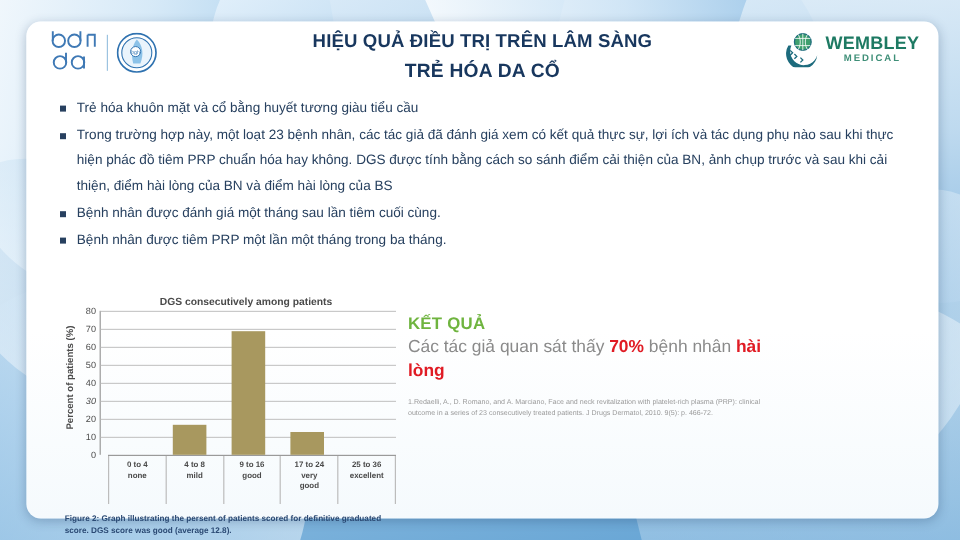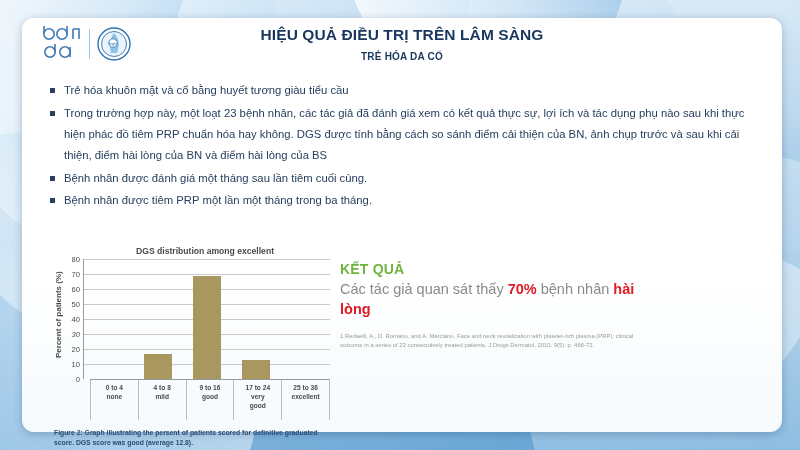--- a/index.html
+++ b/index.html
@@ -72,21 +72,21 @@
 
   #title-block {
     position: absolute; left: 0; right: 0; top: 8px;
     text-align: center;
   }
   #main-title {
     font-size: 15.5px; font-weight: bold; letter-spacing: .1px;
     color: #18375e;
   }
   #sub-title {
-    font-size: 10px; font-weight: bold; color: #18375e;
+    font-size: 16px; font-weight: bold; color: #18375e;
     margin-top: 7px; letter-spacing: .2px;
   }
 
   #logo-right {
     position: absolute; right: 16px; top: 8px;
     display: flex; align-items: center; gap: 3px;
   }
   .wm-mark { width: 30px; height: 30px; flex: none; }
   .wm-text { line-height: 1; }
   .wm-name { font-size: 15px; font-weight: bold; color: #1e7a63; letter-spacing: .2px; }
@@ -209,20 +209,33 @@
           <circle cx="16" cy="16" r="4.2" fill="#ffffff" stroke="#2f72b0" stroke-width="0.8"></circle>
           <text x="16" y="18" font-size="4.4" text-anchor="middle" fill="#2f72b0" font-family="Liberation Sans, sans-serif">bgh</text>
         </svg>
       </div>
 
       <div id="title-block">
         <div id="main-title">HIỆU QUẢ ĐIỀU TRỊ TRÊN LÂM SÀNG</div>
         <div id="sub-title">TRẺ HÓA DA CỔ</div>
       </div>
 
+      <div id="logo-right">
+        <svg class="wm-mark" viewBox="0 0 30 30">
+          <path d="M2 12 A13 13 0 1 0 26 20 A11.5 11.5 0 1 1 4.5 12 Z" fill="#1d6b7d"></path>
+          <path d="M3.5 16 l2 2 l-2 2 M7 19 l2 2 l-2 2 M12 22 l2 2 l-2 2" stroke="#1d6b7d" stroke-width="1.1" fill="none"></path>
+          <circle cx="14" cy="9" r="7" fill="#3f9f6e"></circle>
+          <circle cx="14" cy="9" r="7" fill="none" stroke="#1d6b7d" stroke-width="1"></circle>
+          <path d="M7.6 6 h12.8 M7.6 12 h12.8 M14 2 v14 M10 2.6 C12.5 6 12.5 12 10 15.4 M18 2.6 C15.5 6 15.5 12 18 15.4" stroke="#ffffff" stroke-width="0.8" fill="none" opacity=".85"></path>
+        </svg>
+        <div class="wm-text">
+          <div class="wm-name">WEMBLEY</div>
+          <div class="wm-sub">MEDICAL</div>
+        </div>
+      </div>
     </div>
 
     <div id="bullets">
       <div class="bullet">
         <span class="mark"></span>
         <span class="txt">Trẻ hóa khuôn mặt và cổ bằng huyết tương giàu tiểu cầu</span>
       </div>
       <div class="bullet">
         <span class="mark"></span>
         <span class="txt">Trong trường hợp này, một loạt 23 bệnh nhân, các tác giả đã đánh giá xem có kết quả thực sự, lợi ích và tác dụng phụ nào sau khi thực hiện phác đồ tiêm PRP chuẩn hóa hay không. DGS được tính bằng cách so sánh điểm cải thiện của BN, ảnh chụp trước và sau khi cải thiện, điểm hài lòng của BN và điểm hài lòng của BS</span>
@@ -231,21 +244,21 @@
         <span class="mark"></span>
         <span class="txt">Bệnh nhân được đánh giá một tháng sau lần tiêm cuối cùng.</span>
       </div>
       <div class="bullet">
         <span class="mark"></span>
         <span class="txt">Bệnh nhân được tiêm PRP một lần một tháng trong ba tháng.</span>
       </div>
     </div>
 
     <div id="figure">
-      <div id="chart-title">DGS distribution among excellent</div>
+      <div id="chart-title">DGS consecutively among patients</div>
 
       <div id="plot-wrap">
         <div id="ylabel">Percent of patients (%)</div>
         <div id="yticks">
             <span style="top: 100%;">0</span>
             <span style="top: 87.5%;">10</span>
             <span style="top: 75%;">20</span>
             <span style="top: 62.5%; font-style: italic;">30</span>
             <span style="top: 50%;">40</span>
             <span style="top: 37.5%;">50</span>

